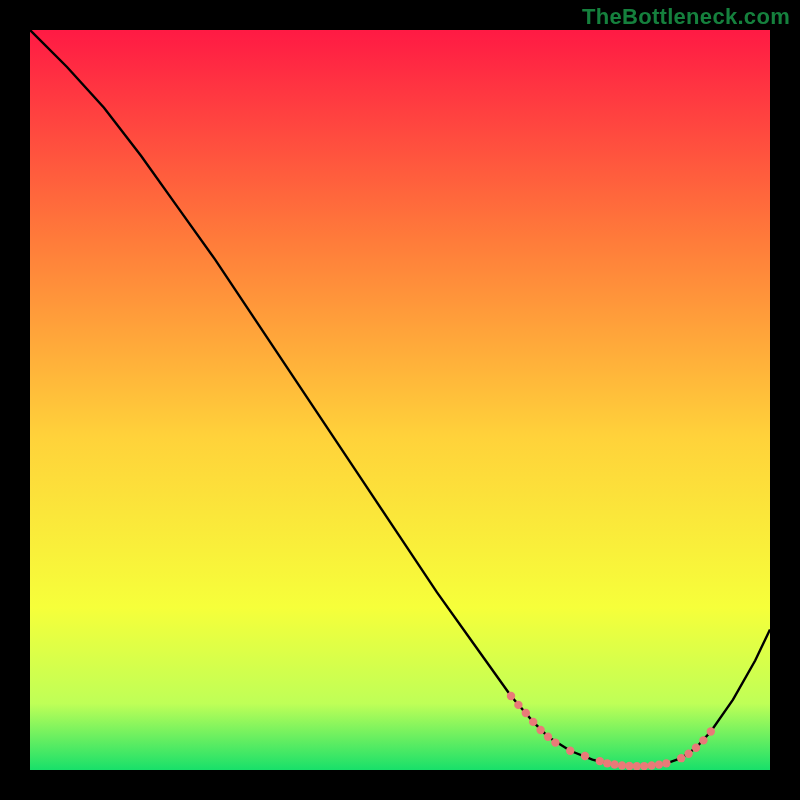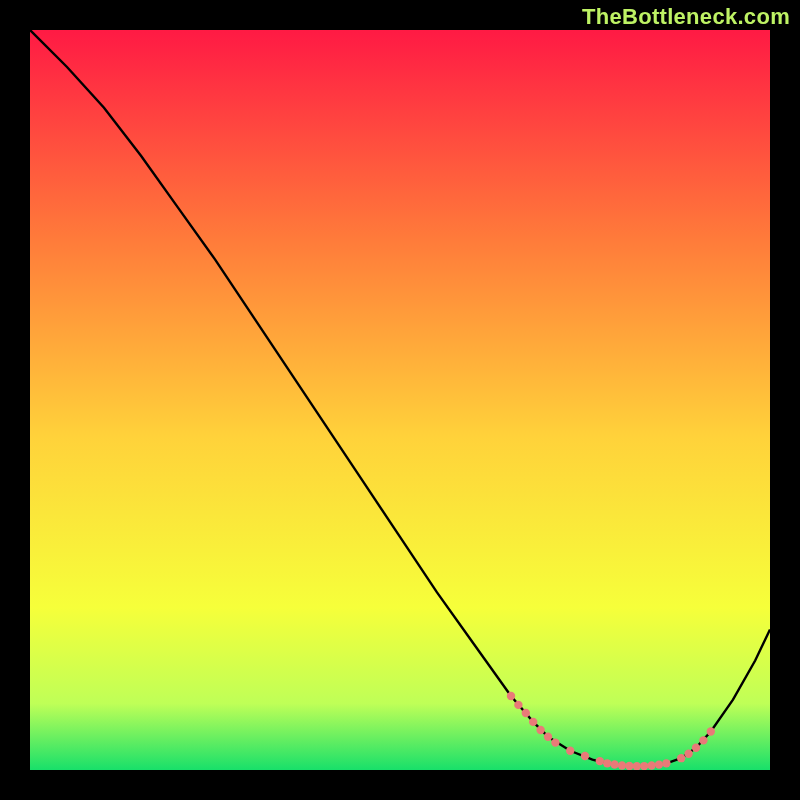--- a/index.html
+++ b/index.html
@@ -14,21 +14,21 @@
   .frame {
     position: relative;
     width: 800px;
     height: 800px;
     background: #000;
   }
   .watermark {
     position: absolute;
     top: 4px;
     right: 10px;
-    color: #bef264;
+    color: #15803d;
     font-size: 22px;
     font-weight: 600;
     letter-spacing: 0.3px;
     user-select: none;
   }
   .plot {
     position: absolute;
     left: 30px;
     top: 30px;
     width: 740px;

